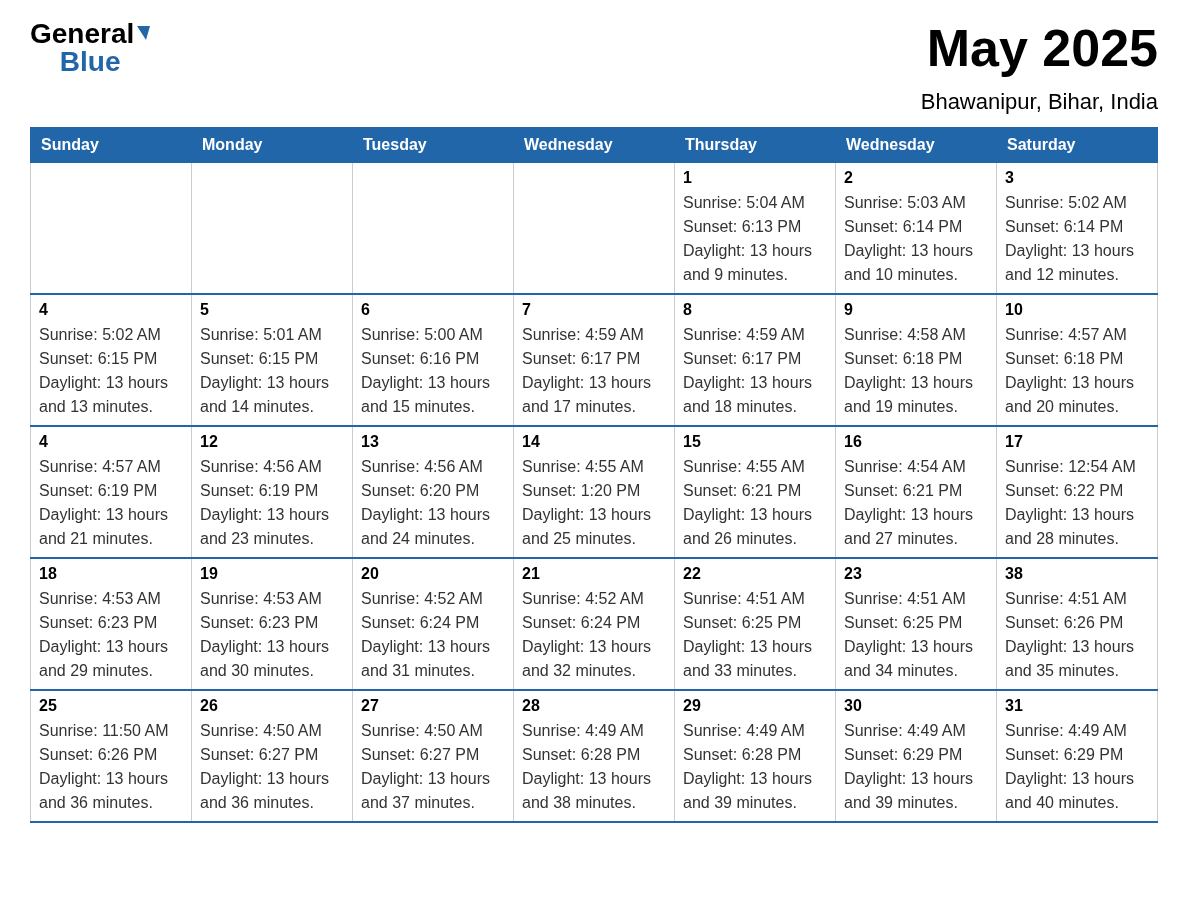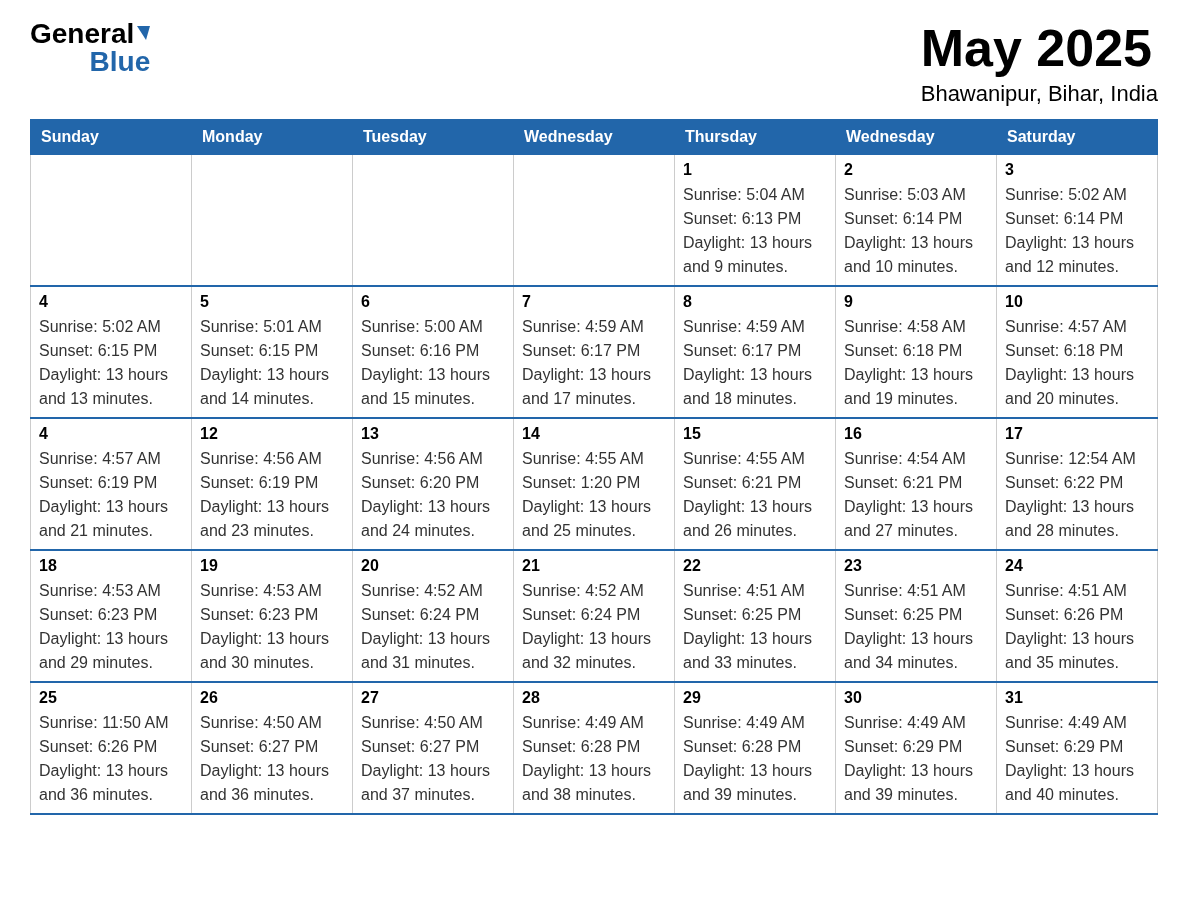--- a/index.html
+++ b/index.html
@@ -13,50 +13,51 @@
     }
     .header {
       display: flex;
       justify-content: space-between;
       align-items: flex-start;
       margin-bottom: 10px;
     }
     .logo {
       display: flex;
       flex-direction: column;
-      align-items: flex-end;
+      align-items: center;
     }
     .logo-general {
       font-size: 28px;
       font-weight: bold;
       color: #000;
       line-height: 1;
     }
     .logo-blue {
       font-size: 28px;
       font-weight: bold;
       color: #2266aa;
       line-height: 1;
     }
     .logo-line {
       display: flex;
       align-items: center;
     }
     .title-section {
+      text-align: right;
     }
     .month-title {
       font-size: 52px;
       font-weight: bold;
       color: #000;
       line-height: 1.1;
     }
     .location-title {
       font-size: 22px;
       color: #000;
-      margin-top: 4px;
+      margin-top: 12px;
     }
     table {
       width: 100%;
       border-collapse: collapse;
       margin-top: 12px;
     }
     thead th {
       background-color: #2266aa;
       color: #fff;
       font-size: 16px;
@@ -265,21 +266,21 @@
 Sunset: 6:25 PM
 Daylight: 13 hours and 33 minutes.</div>
         </td>
         <td>
           <span class="day-number">23</span>
           <div class="day-info">Sunrise: 4:51 AM
 Sunset: 6:25 PM
 Daylight: 13 hours and 34 minutes.</div>
         </td>
         <td>
-          <span class="day-number">24</span>
+          <span class="day-number">38</span>
           <div class="day-info">Sunrise: 4:51 AM
 Sunset: 6:26 PM
 Daylight: 13 hours and 35 minutes.</div>
         </td>
       </tr>
       <tr>
         <td>
           <span class="day-number">25</span>
           <div class="day-info">Sunrise: 11:50 AM
 Sunset: 6:26 PM

